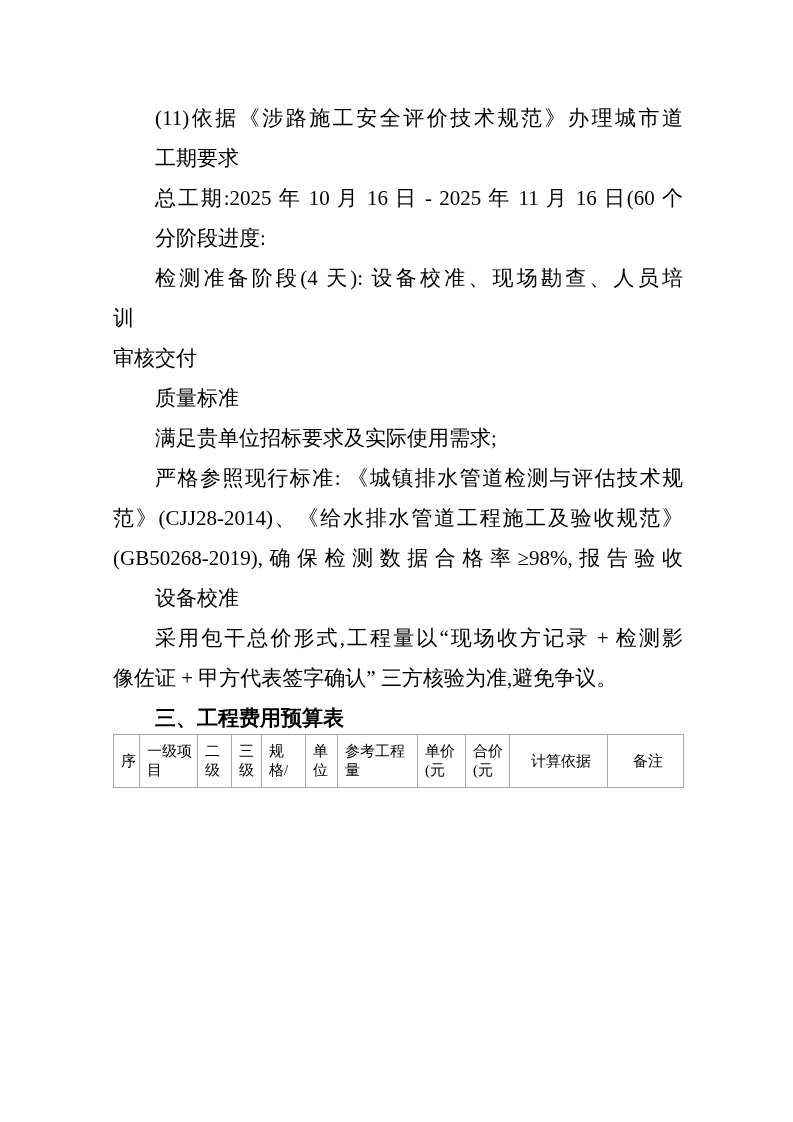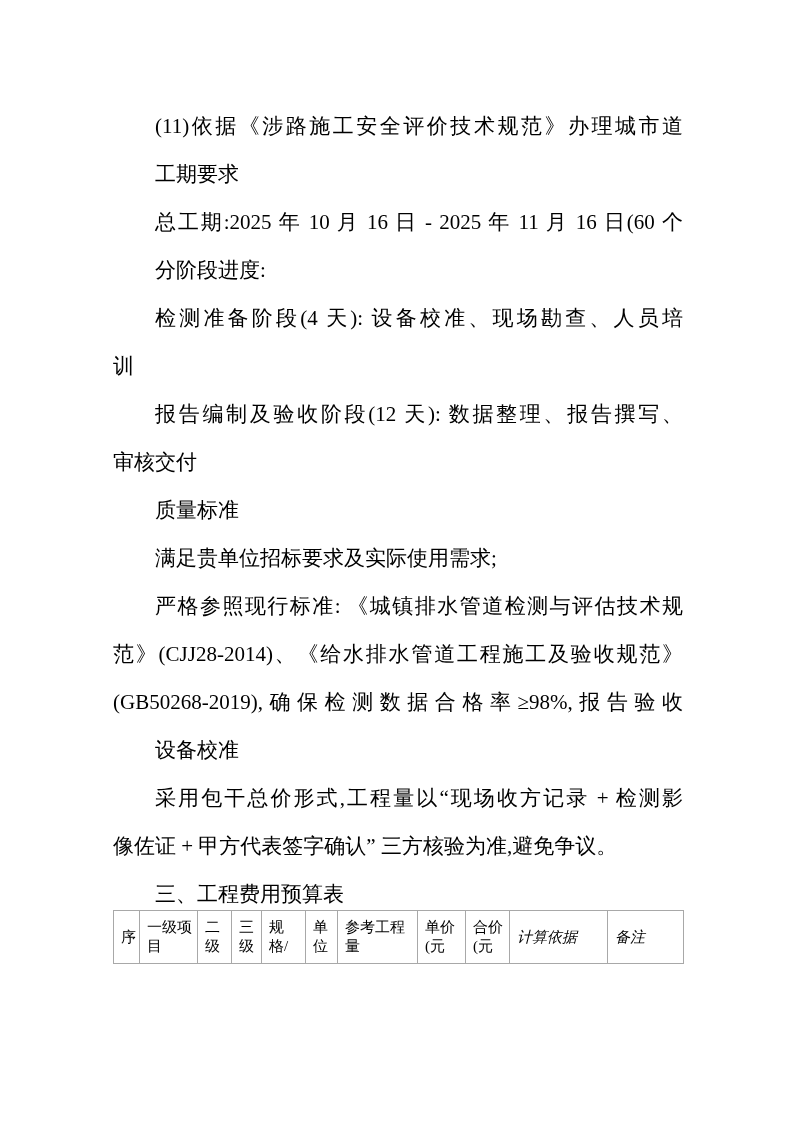--- a/index.html
+++ b/index.html
@@ -11,67 +11,65 @@
     overflow:hidden;
   }
   .content{
     position:absolute;left:113px;top:98px;width:570px;
   }
   .line{
     height:40px;line-height:40px;
     font-size:21px;
     white-space:nowrap;
     overflow:hidden;
-    margin-top:8px;
   }
   .indent{text-indent:42px;}
   .full{white-space:normal;text-align:justify;text-align-last:justify;}
   .heading{font-weight:normal;}
   .heading-sans{
-    font-weight:normal;
+    font-weight:bold;
     font-family:"Liberation Sans","DejaVu Sans",sans-serif;
     font-size:21px;
   }
   table.budget{
     border-collapse:collapse;
     table-layout:fixed;
     width:570px;
     margin-top:-4px;
   }
   table.budget td{
     border:1px solid #a8a8a8;
     font-size:15px;
     line-height:19px;
     padding:7px 2px 7px 7px;
     vertical-align:middle;
     white-space:pre-line;
     overflow:hidden;
   }
   td.v-bottom{vertical-align:bottom;}
-  td.h-center{text-align:left;padding:7px 2px;font-style:italic;}
+  td.h-center{text-align:center;padding:7px 2px;}
 </style>
 </head>
 <body>
 
 <div class="page">
   <div class="content">
 
     <div class="line indent full">(11)依据《涉路施工安全评价技术规范》办理城市道</div>
 
     <div class="line heading indent">工期要求</div>
 
     <div class="line indent full">总工期:2025 年 10 月 16 日 - 2025 年 11 月 16 日(60 个</div>
 
     <div class="line indent">分阶段进度:</div>
 
     <div class="line indent full">检测准备阶段(4 天): 设备校准、现场勘查、人员培</div>
     <div class="line">训</div>
 
 
-    <div class="line indent full">报告编制及验收阶段(12 天): 数据整理、报告撰写、</div>
     <div class="line">审核交付</div>
 
     <div class="line heading indent">质量标准</div>
 
     <div class="line indent">满足贵单位招标要求及实际使用需求;</div>
 
     <div class="line indent full">严格参照现行标准: 《城镇排水管道检测与评估技术规</div>
     <div class="line full">范》(CJJ28-2014)、《给水排水管道工程施工及验收规范》</div>
     <div class="line full">(GB50268-2019),确保检测数据合格率≥98%,报告验收</div>
 

